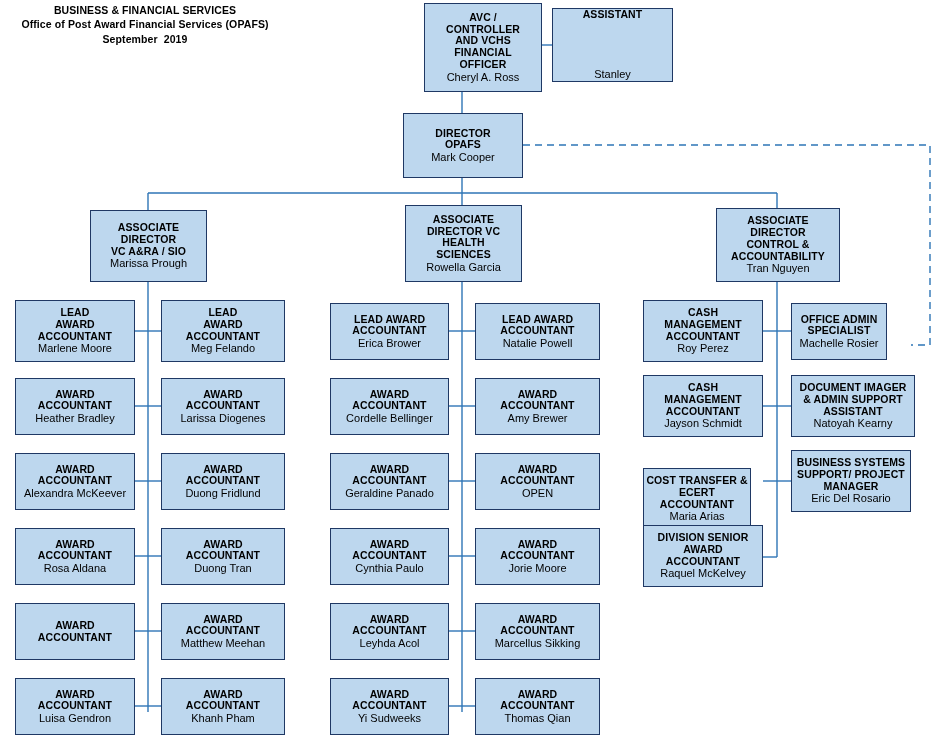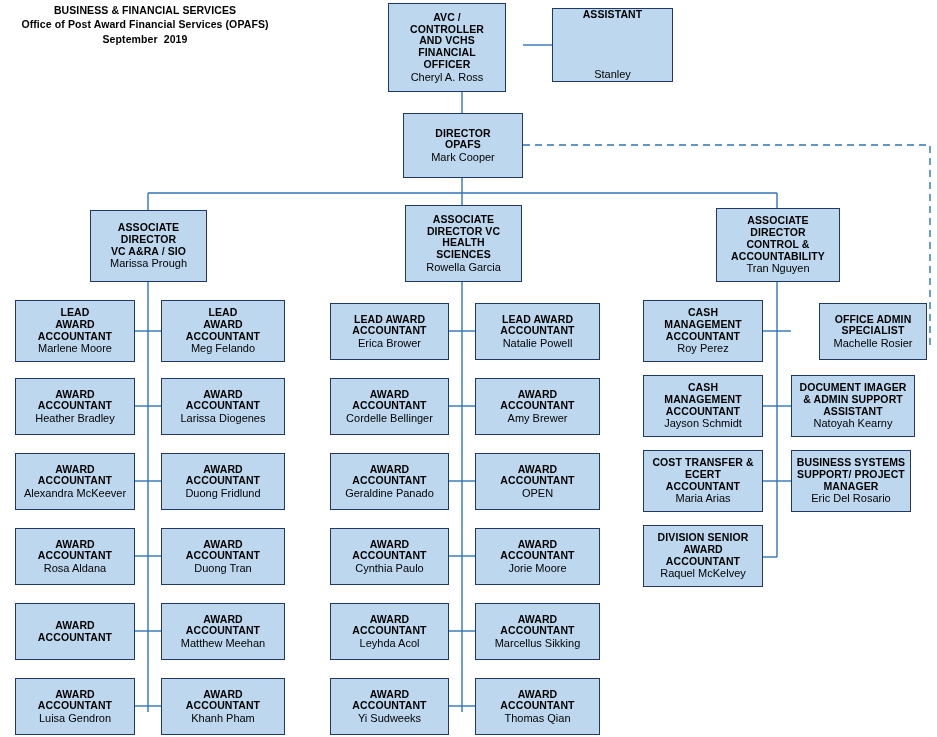--- a/index.html
+++ b/index.html
@@ -127,21 +127,21 @@
       <line x1="777" y1="331" x2="763" y2="331"></line>
       <line x1="777" y1="406" x2="763" y2="406"></line>
       <line x1="777" y1="481" x2="763" y2="481"></line>
       <line x1="777" y1="557" x2="763" y2="557"></line>
       <line x1="777" y1="331" x2="791" y2="331"></line>
       <line x1="777" y1="406" x2="791" y2="406"></line>
       <line x1="777" y1="481" x2="791" y2="481"></line>
     </g>
   </svg>
 
-  <div class="box top" style="left:388px; top:3px; width:118px; height:89px;">
+  <div class="box top" style="left:424px; top:3px; width:118px; height:89px;">
     <div class="ttl">AVC /
 CONTROLLER
 AND VCHS
 FINANCIAL
 OFFICER</div>
     <div class="nm">Cheryl A. Ross</div>
   </div>
 
   <div class="box" style="left:552px; top:8px; width:121px; height:74px;gap:48px;">
     <div class="ttl">EXECUTIVE
@@ -310,34 +310,34 @@
 MANAGEMENT
 ACCOUNTANT</div>
     <div class="nm">Roy Perez</div>
   </div>
   <div class="box" style="left:643px; top:375px; width:120px; height:62px;">
     <div class="ttl">CASH
 MANAGEMENT
 ACCOUNTANT</div>
     <div class="nm">Jayson Schmidt</div>
   </div>
-  <div class="box" style="left:643px; top:450px; width:120px; height:62px;">
+  <div class="box" style="left:643px; top:468px; width:108px; height:62px;">
     <div class="ttl">COST TRANSFER &amp;
 ECERT
 ACCOUNTANT</div>
     <div class="nm">Maria Arias</div>
   </div>
   <div class="box" style="left:643px; top:525px; width:120px; height:62px;">
     <div class="ttl">DIVISION SENIOR
 AWARD
 ACCOUNTANT</div>
     <div class="nm">Raquel McKelvey</div>
   </div>
 
-  <div class="box" style="left:791px; top:303px; width:108px; height:57px;margin-left:28px;">
+  <div class="box" style="left:791px; top:303px; width:96px; height:57px;">
     <div class="ttl">OFFICE ADMIN
 SPECIALIST</div>
     <div class="nm">Machelle Rosier</div>
   </div>
   <div class="box" style="left:791px; top:375px; width:124px; height:62px;">
     <div class="ttl">DOCUMENT IMAGER
 &amp; ADMIN SUPPORT
 ASSISTANT</div>
     <div class="nm">Natoyah Kearny</div>
   </div>

